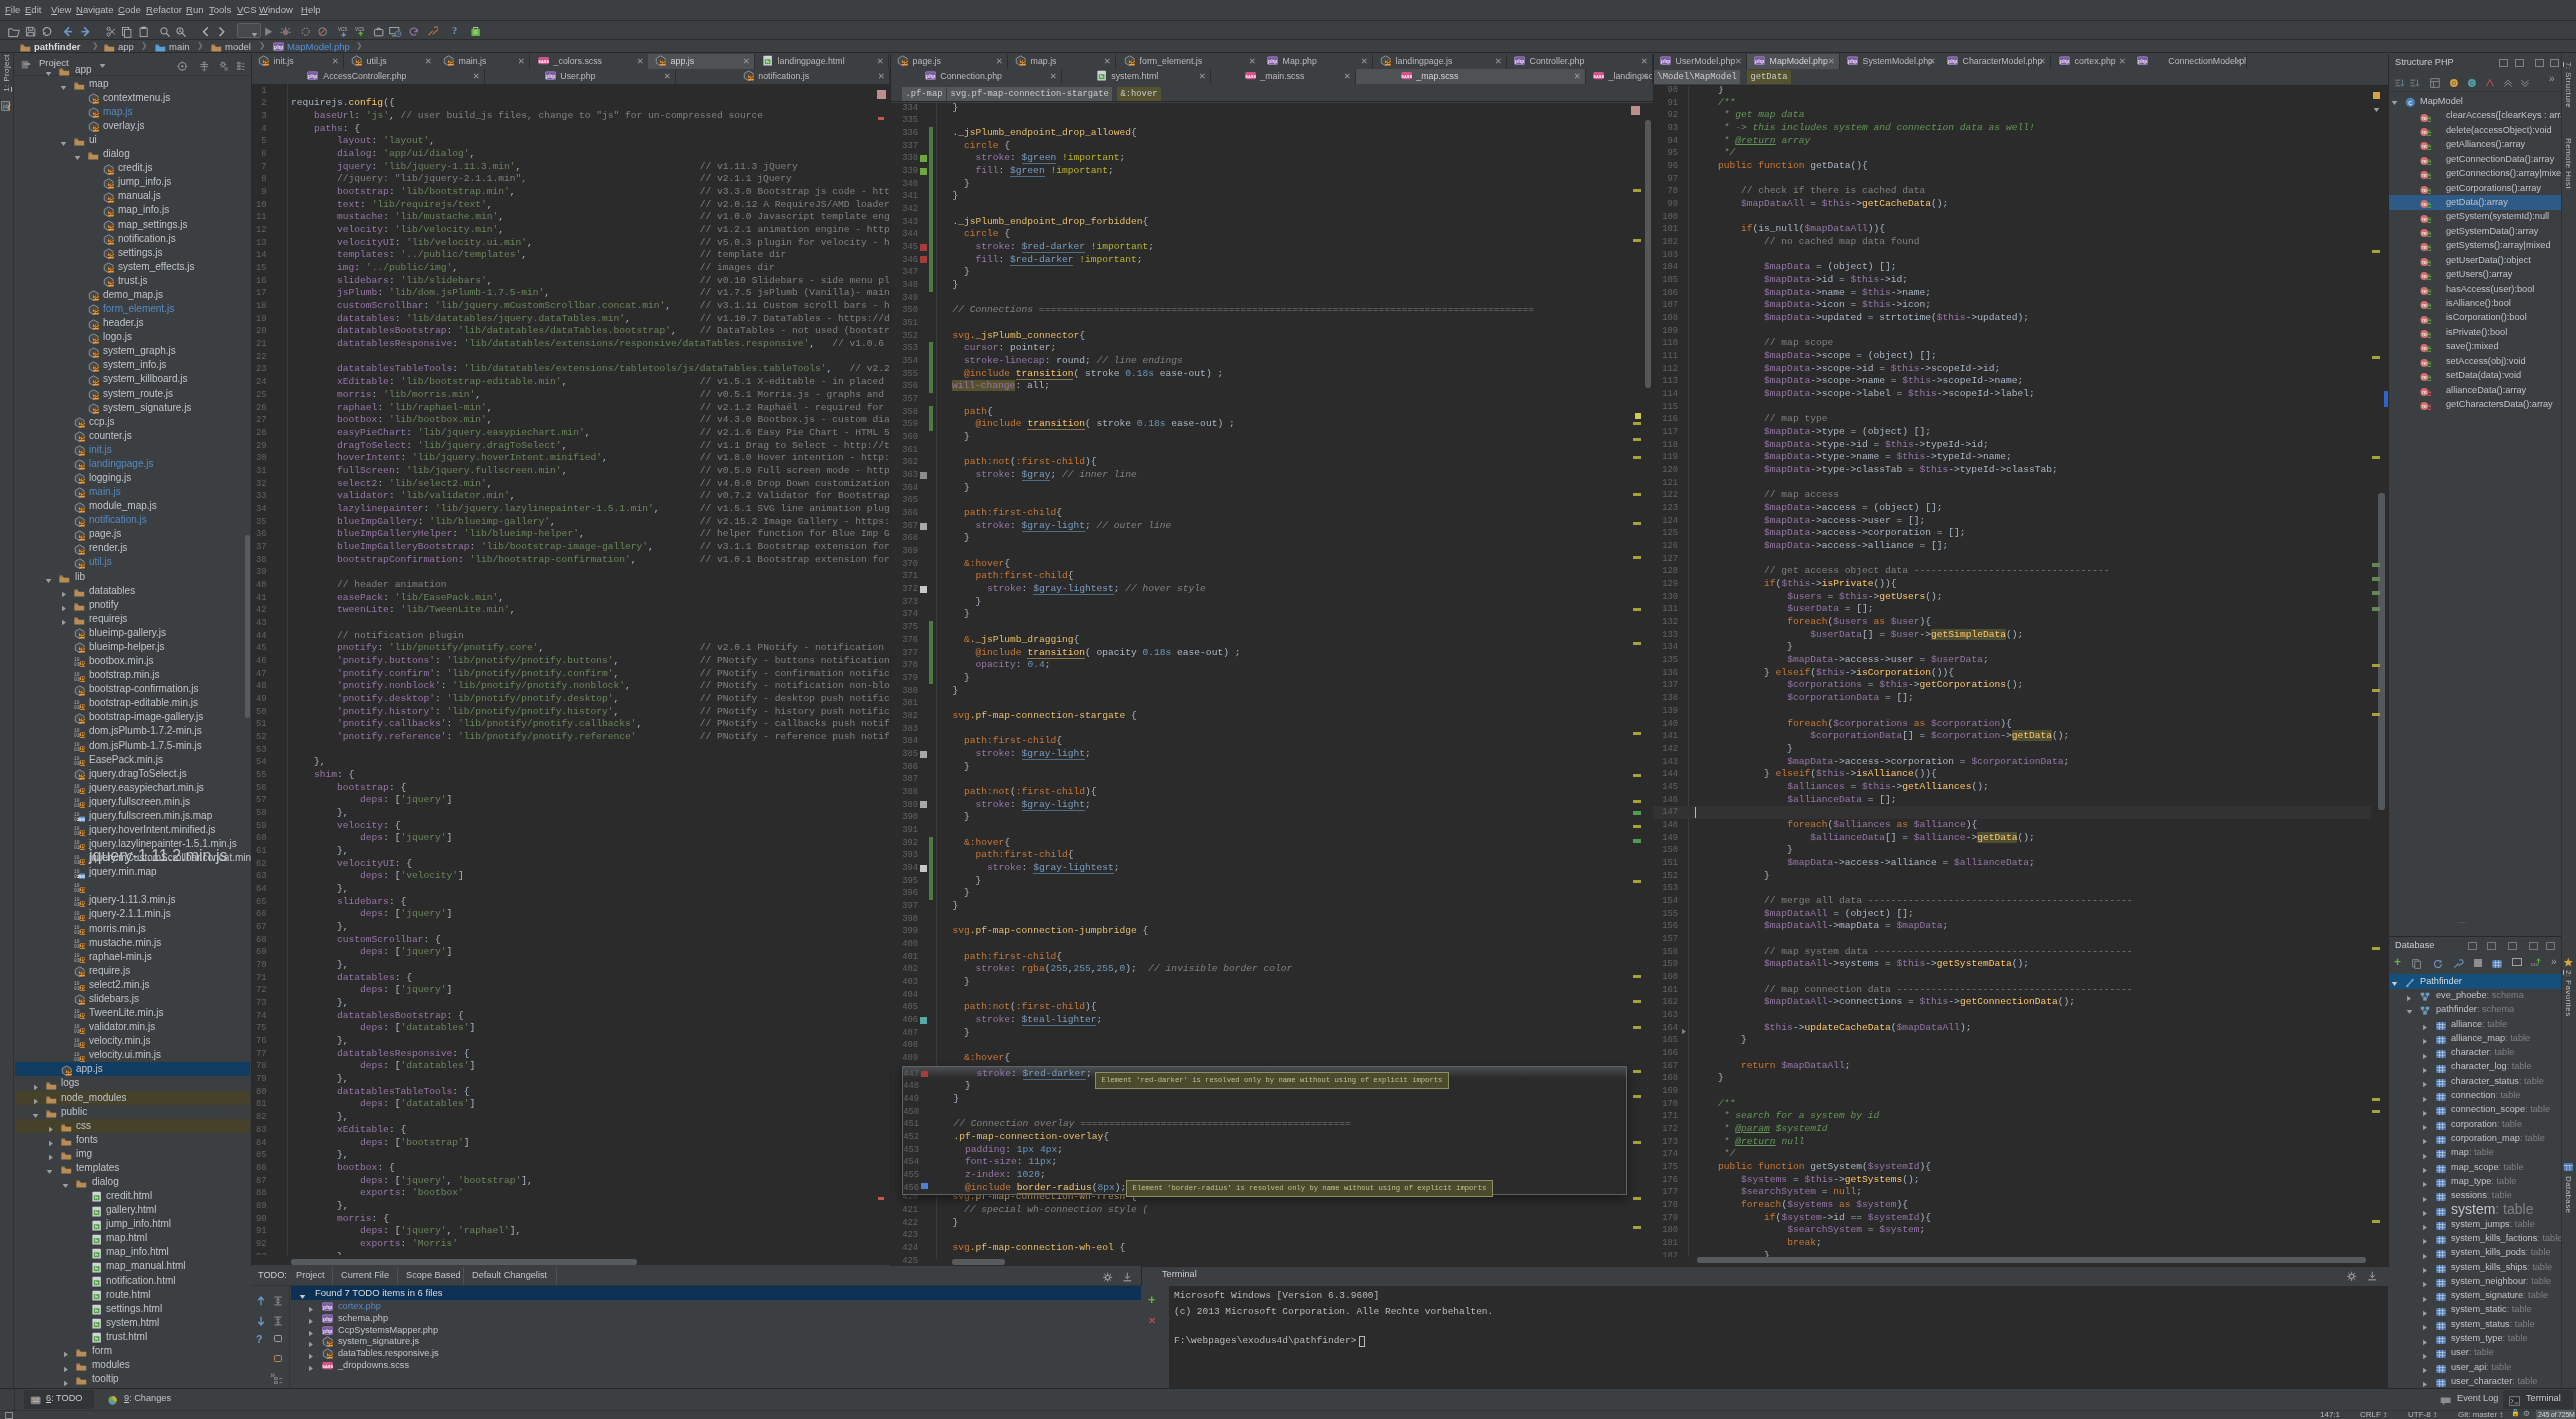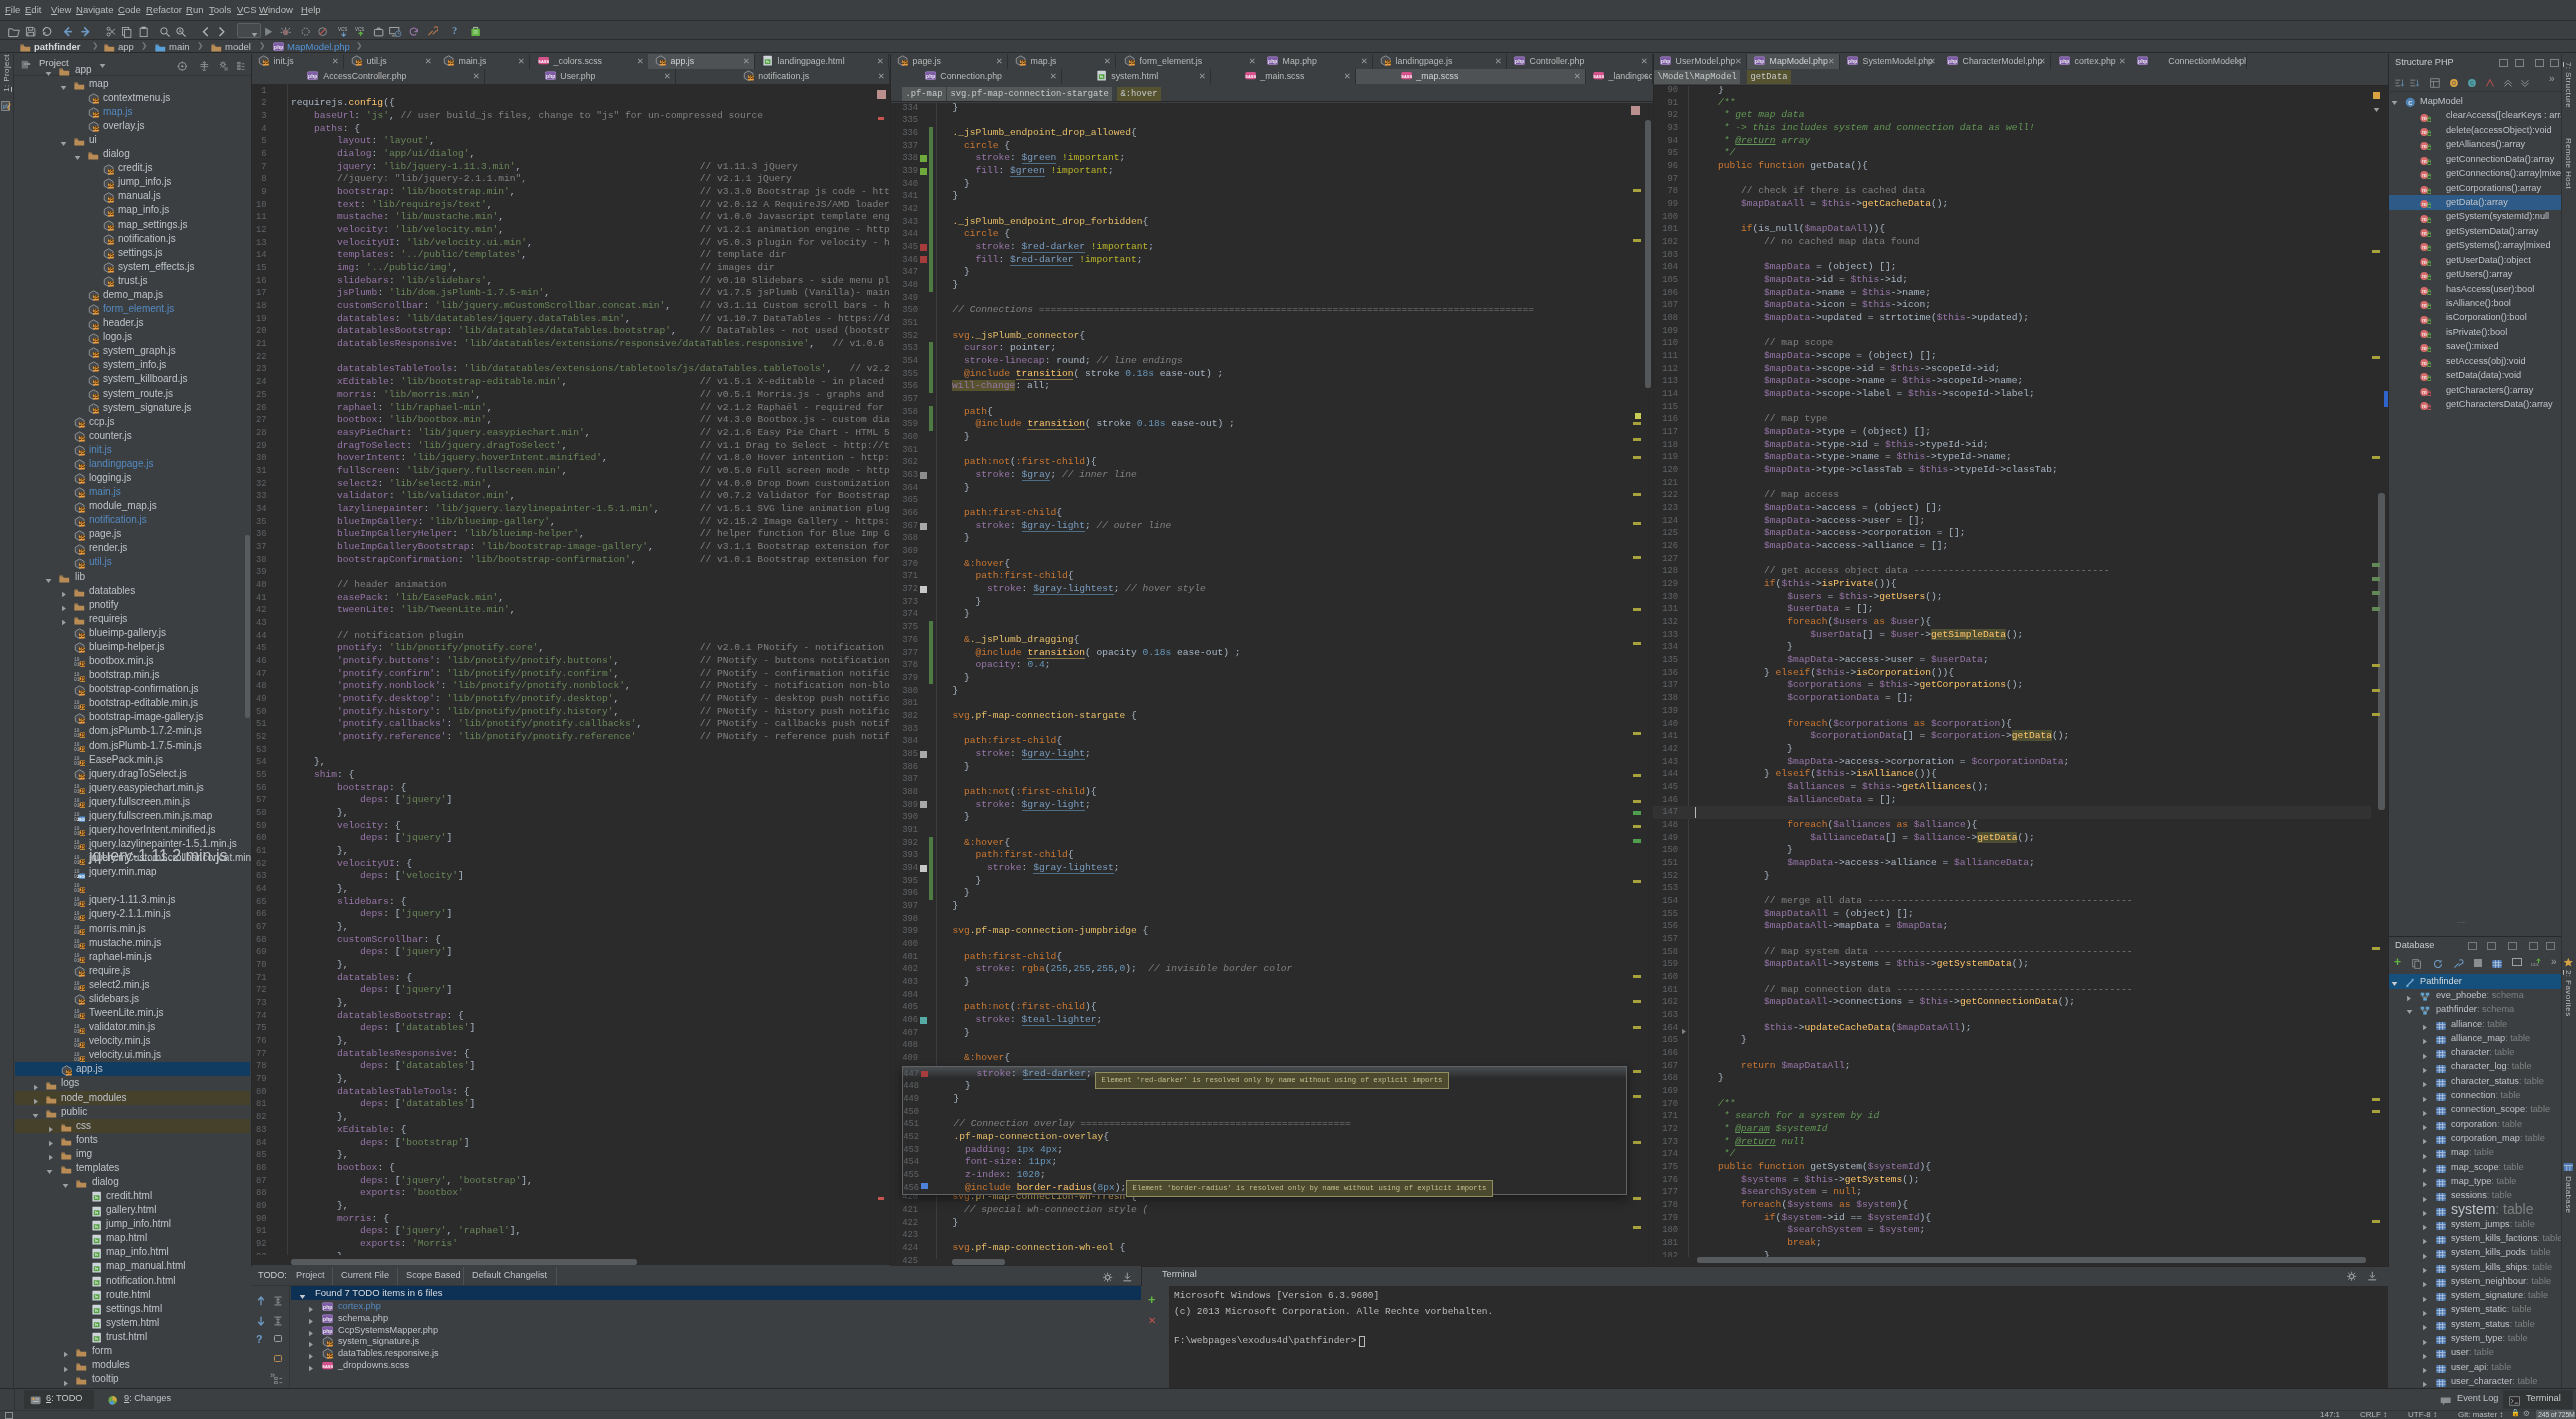--- a/index.html
+++ b/index.html
@@ -1758,21 +1758,21 @@
       <rect x="11" y="8" width="4.6" height="4" fill="none" stroke="#62B543" stroke-width="1.1"></rect>
       <path d="M12 8 v-1.6 a1.3 1.3 0 0 1 2.6 0 V8" stroke="#62B543" fill="none" stroke-width="1.1"></path>
     </svg></div>
 <div class="a" style="left:2446px;top:368px;font-size:9.2px;line-height:15px;color:#BFC4CA;white-space:pre">setData(data):void</div>
 <div class="a" style="left:2420px;top:385px"><svg class="ic" width="11.3" height="10" style="position:relative;top:0px;left:0px" viewBox="0 0 16 14">
       <circle cx="6" cy="7" r="5.5" fill="#D66C6C"></circle>
       <text x="6" y="10" font-size="7.5" font-weight="bold" fill="#F4E9E9" text-anchor="middle">m</text>
       <rect x="11" y="8" width="4.6" height="4" fill="none" stroke="#DB5860" stroke-width="1.1"></rect>
       <path d="M12 8 v-1.6 a1.3 1.3 0 0 1 2.6 0 V8" stroke="#DB5860" fill="none" stroke-width="1.1"></path>
     </svg></div>
-<div class="a" style="left:2446px;top:383px;font-size:9.2px;line-height:15px;color:#BFC4CA;white-space:pre">getCharacters():array</div>
+<div class="a" style="left:2446px;top:383px;font-size:9.2px;line-height:15px;color:#BFC4CA;white-space:pre">allianceData():array</div>
 <div class="a" style="left:2420px;top:399px"><svg class="ic" width="11.3" height="10" style="position:relative;top:0px;left:0px" viewBox="0 0 16 14">
       <circle cx="6" cy="7" r="5.5" fill="#D66C6C"></circle>
       <text x="6" y="10" font-size="7.5" font-weight="bold" fill="#F4E9E9" text-anchor="middle">m</text>
       <rect x="11" y="8" width="4.6" height="4" fill="none" stroke="#DB5860" stroke-width="1.1"></rect>
       <path d="M12 8 v-1.6 a1.3 1.3 0 0 1 2.6 0 V8" stroke="#DB5860" fill="none" stroke-width="1.1"></path>
     </svg></div>
 <div class="a" style="left:2446px;top:397px;font-size:9.2px;line-height:15px;color:#BFC4CA;white-space:pre">getCharactersData():array</div>
 <div class="a" style="left:2457px;top:917px;color:#777;font-size:7px">.....</div>
 <div class="a" style="left:2388px;top:936px;width:173px;height:452px;background:#3C3F41;border-left:0.7px solid #282828;border-top:0.7px solid #282828"></div>
 <div class="a" style="left:2395px;top:940px;font-size:9.2px;color:#C8CCCE">Database</div>

